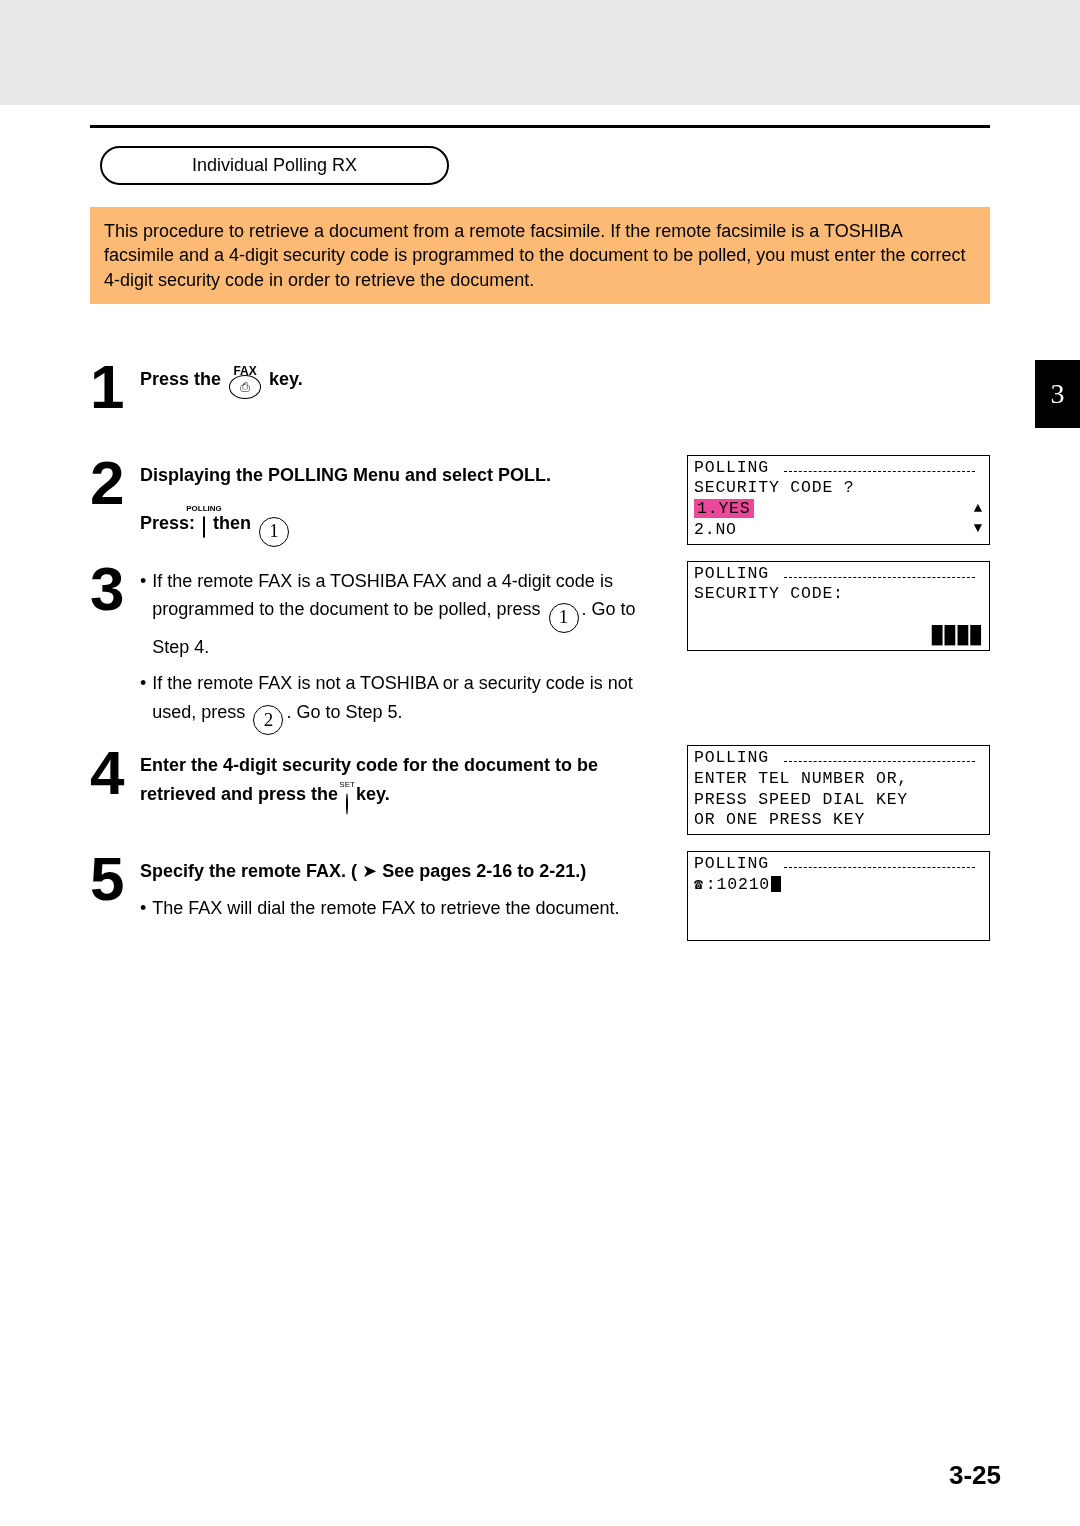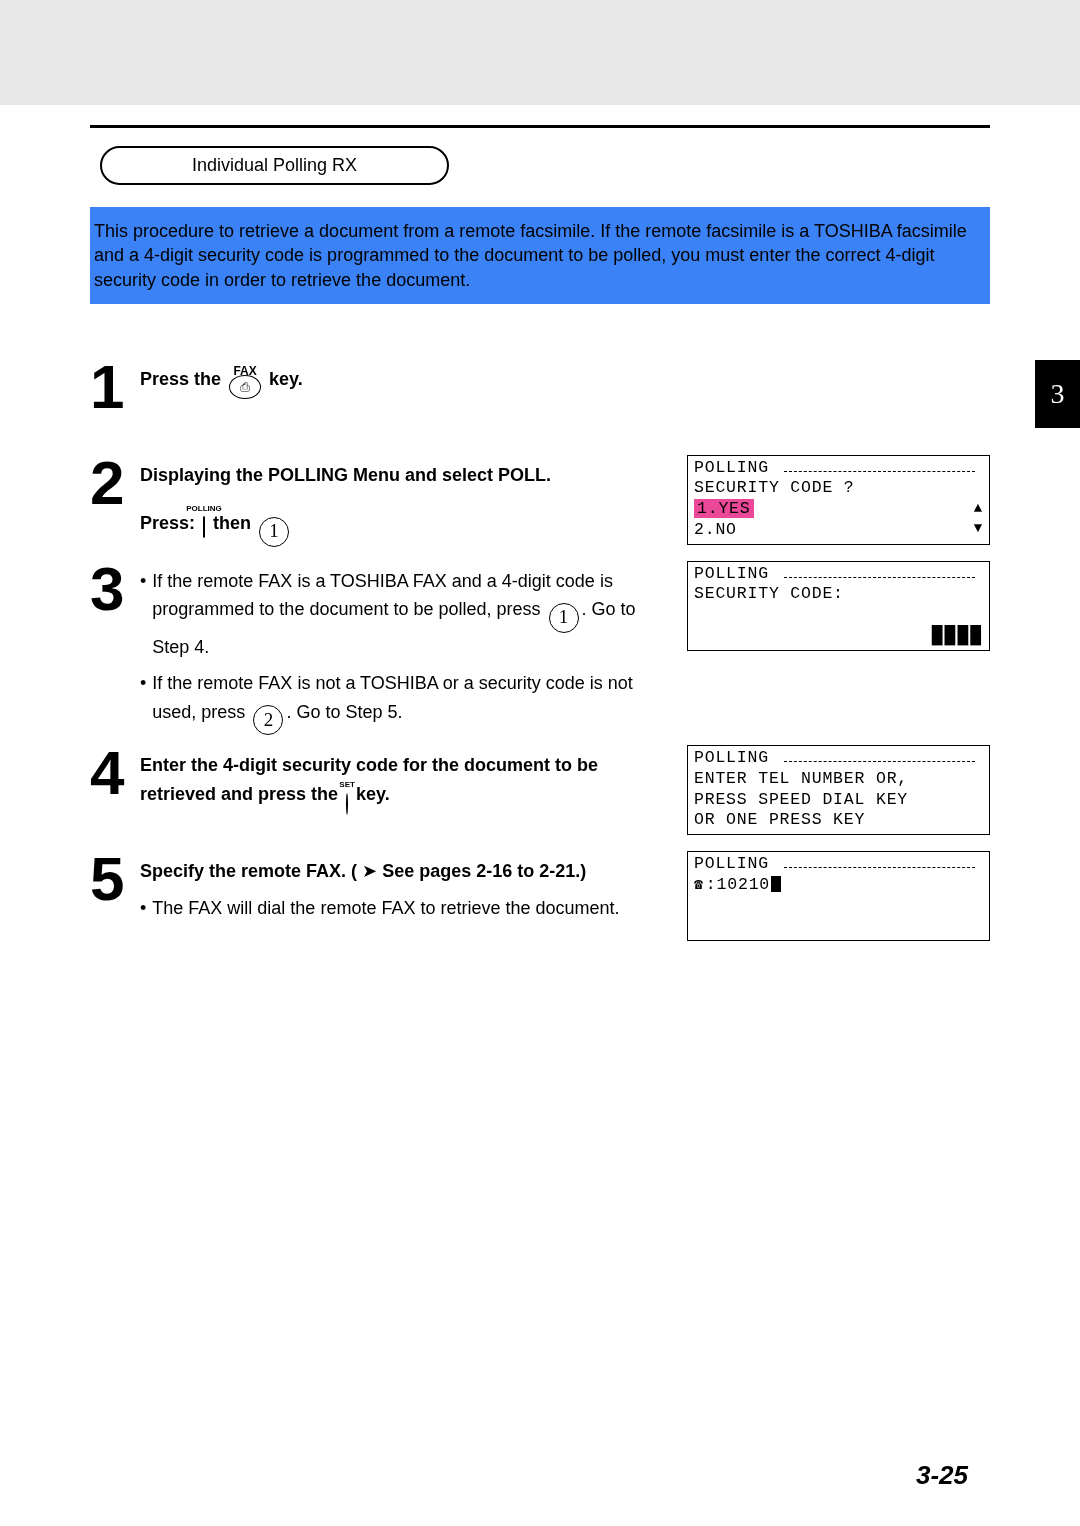--- a/index.html
+++ b/index.html
@@ -28,22 +28,22 @@
     display: inline-block;
     border: 2px solid #000;
     border-radius: 28px;
     padding: 7px 90px;
     font-weight: normal;
     font-size: 18px;
     margin-left: 10px;
     margin-bottom: 22px;
   }
   .intro-box {
-    background: #3b82f6;
-    padding: 12px 4px;
+    background: #fdba74;
+    padding: 12px 14px;
     font-size: 18px;
     line-height: 1.35;
     margin-bottom: 55px;
   }
   .steps { }
   .step-row {
     display: flex;
     align-items: flex-start;
     margin-bottom: 10px;
   }
@@ -175,21 +175,21 @@
     position: relative;
     vertical-align: -10px;
     margin: 0 3px;
   }
   .key-set-label {
     position: absolute;
     top: -11px;
     left: 50%;
     transform: translateX(-50%);
     font-size: 8px;
-    font-weight: bold;
+    font-weight: normal;
   }
   .key-set-circle {
     border: 1.5px solid #000;
     border-radius: 50%;
     width: 30px;
     height: 30px;
   }
   .arrow-right { display: inline-block; }
   .two-col { display: flex; align-items: flex-start; }
   .left-col { flex: 1; }
@@ -203,24 +203,23 @@
     color: #fff;
     font-size: 28px;
     display: flex;
     align-items: center;
     justify-content: center;
     font-family: "Times New Roman", serif;
   }
   .page-num {
     position: absolute;
     bottom: 35px;
-    right: 112px;
+    right: 79px;
     font-size: 26px;
     font-weight: bold;
-    font-style: italic;
   }
 </style>
 </head>
 <body>
 
 <div class="top-gray"></div>
 
 <div class="chapter-tab">3</div>
 
 <div class="page-content">

